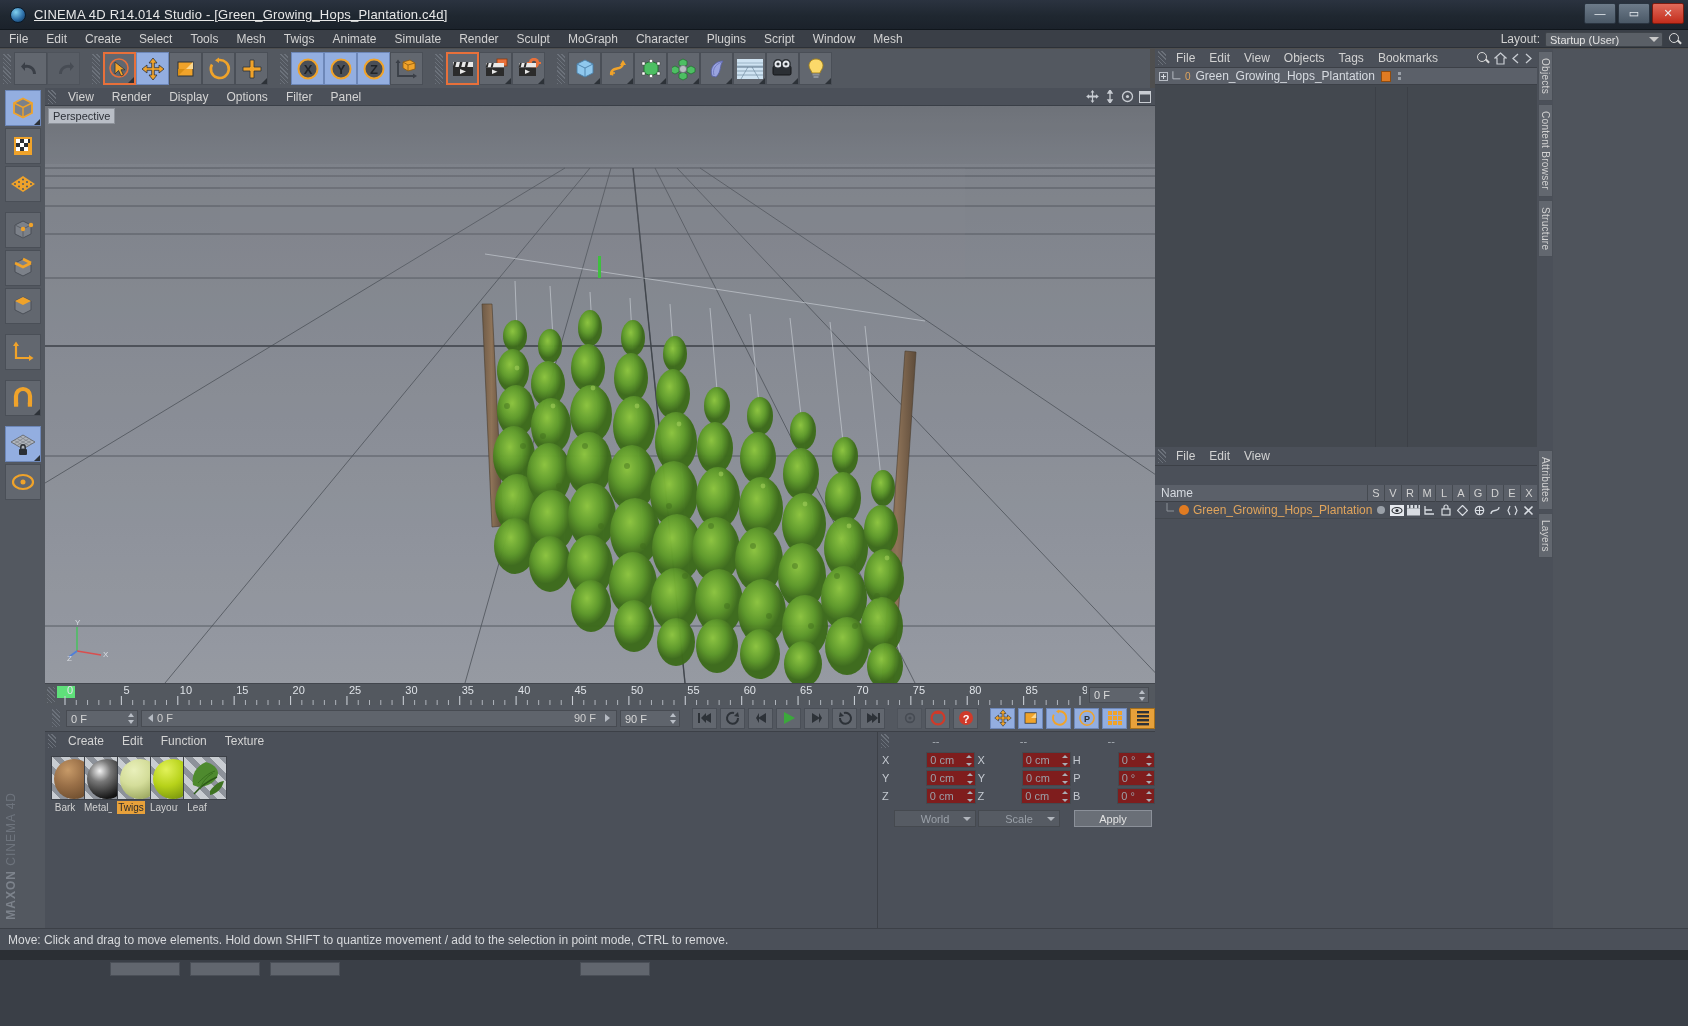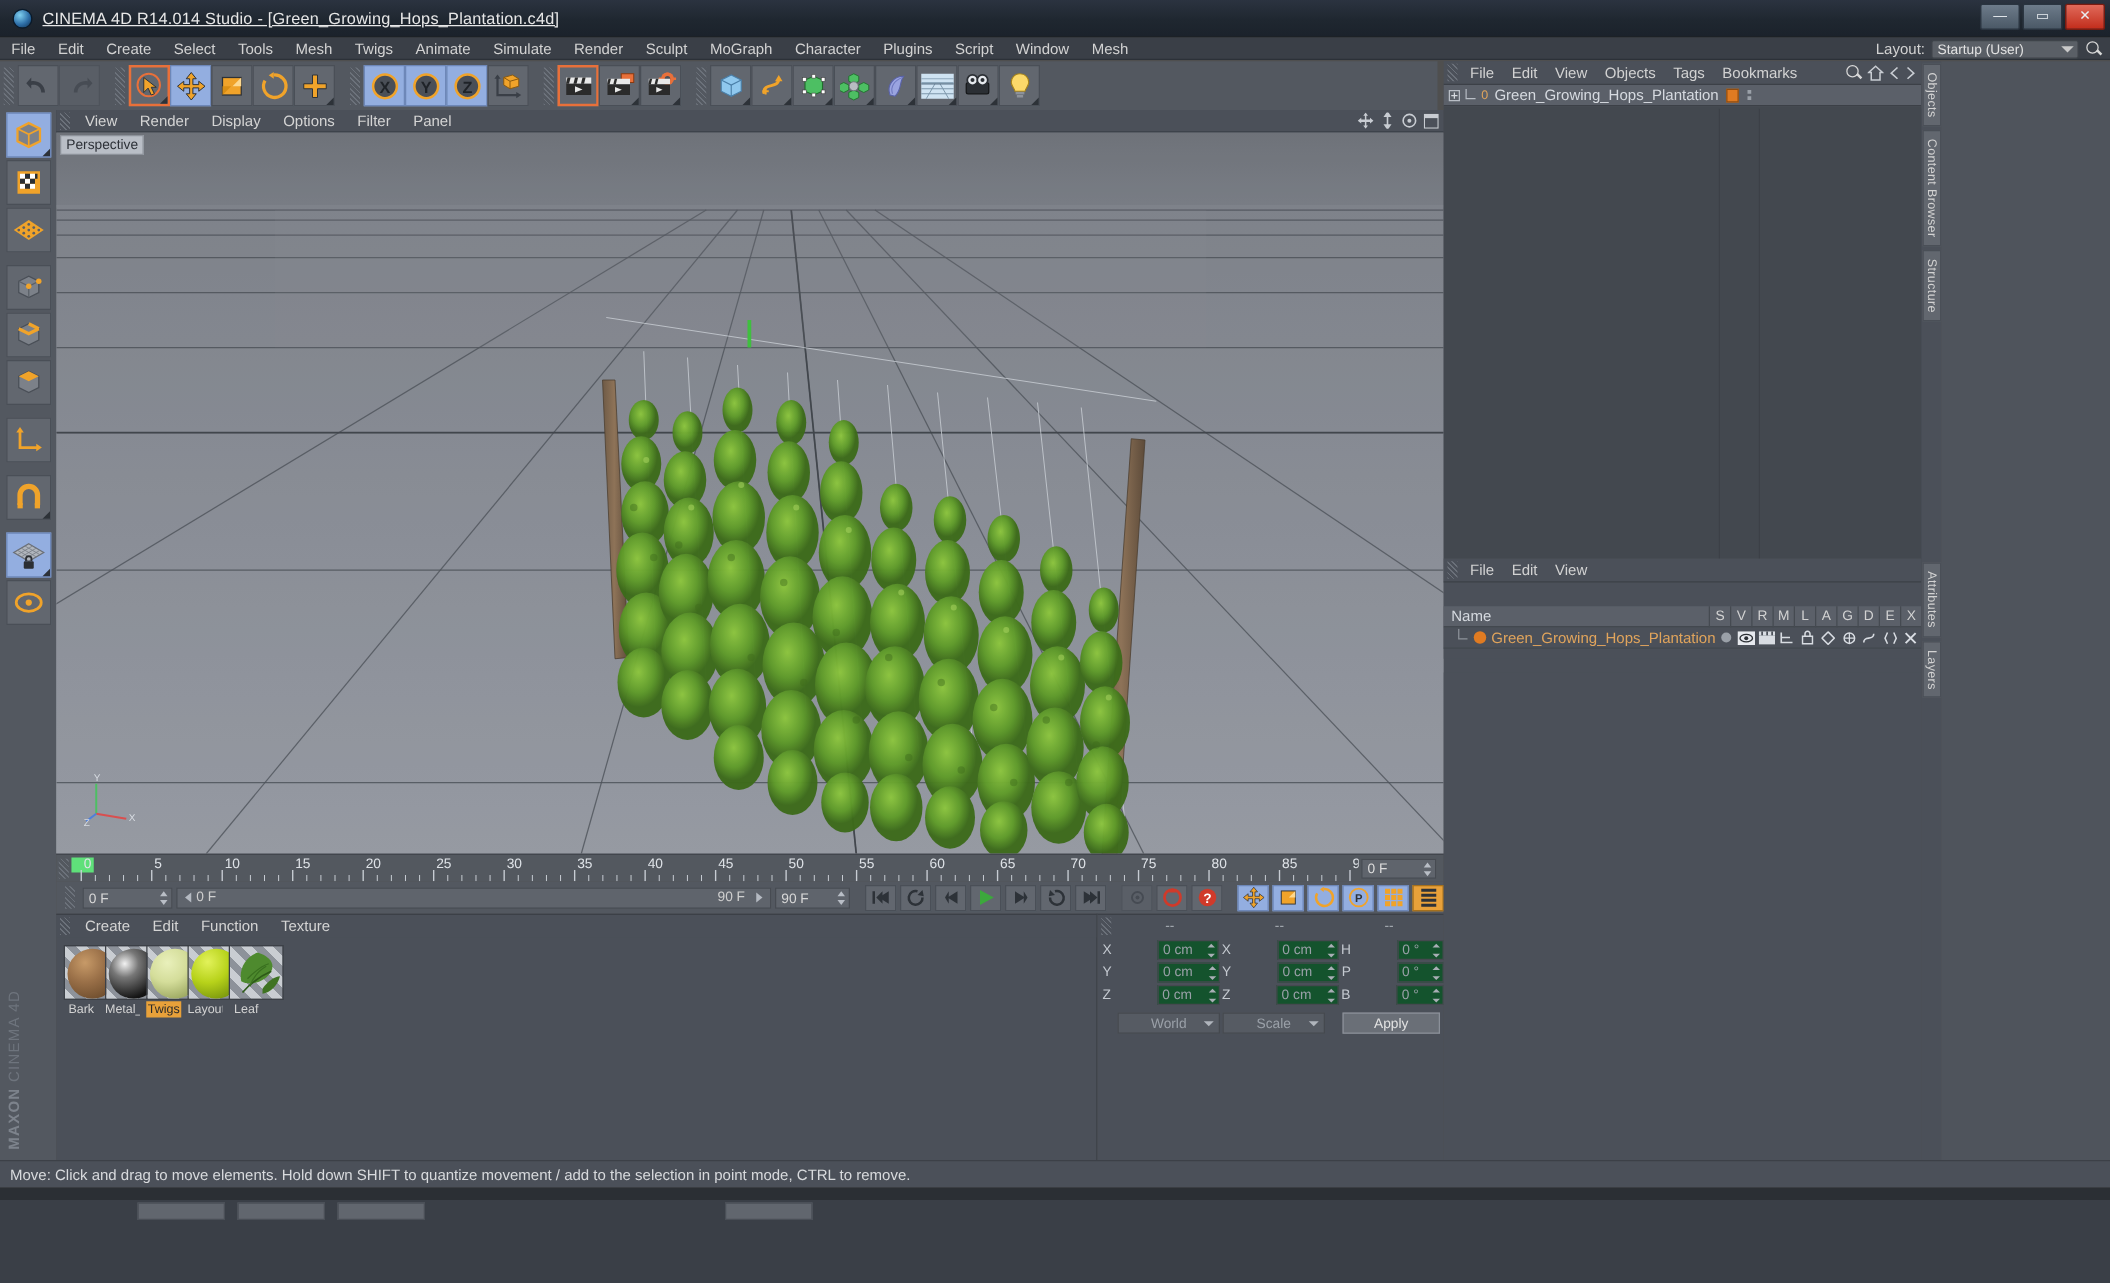--- a/index.html
+++ b/index.html
@@ -232,21 +232,21 @@
     background: #4b5059; border-top: 1px solid #3c4047;
   }
   #coord-header {
     height: 18px; display: flex; align-items: center;
     font-size: 11px; color: #a9aeb5;
   }
   .coord-dash { flex: 1; text-align: center; }
   .coord-row { display: flex; align-items: center; margin: 2px 0 0 4px; gap: 2px; }
   .coord-lbl { width: 10px; font-size: 11px; color: #c4c9d0; text-align: center; }
   .coord-inp {
-    height: 16px; background: #14532d; border: 1px solid #45494f;
+    height: 16px; background: #7f1d1d; border: 1px solid #45494f;
     font-size: 11px; color: #9aa0a8; line-height: 15px; padding: 0 3px; position: relative; margin-left: 35px;
   }
   .coord-inp .sp {
     position: absolute; right: 2px; top: 2px; width: 6px; height: 11px;
     display: flex; flex-direction: column; justify-content: space-between;
   }
   .coord-inp .sp i { display: block; width: 0; height: 0; border-left: 3px solid transparent; border-right: 3px solid transparent; }
   .coord-inp .sp i.up { border-bottom: 3.5px solid #a9aeb5; }
   .coord-inp .sp i.dn { border-top: 3.5px solid #a9aeb5; }
   .coord-sel {

